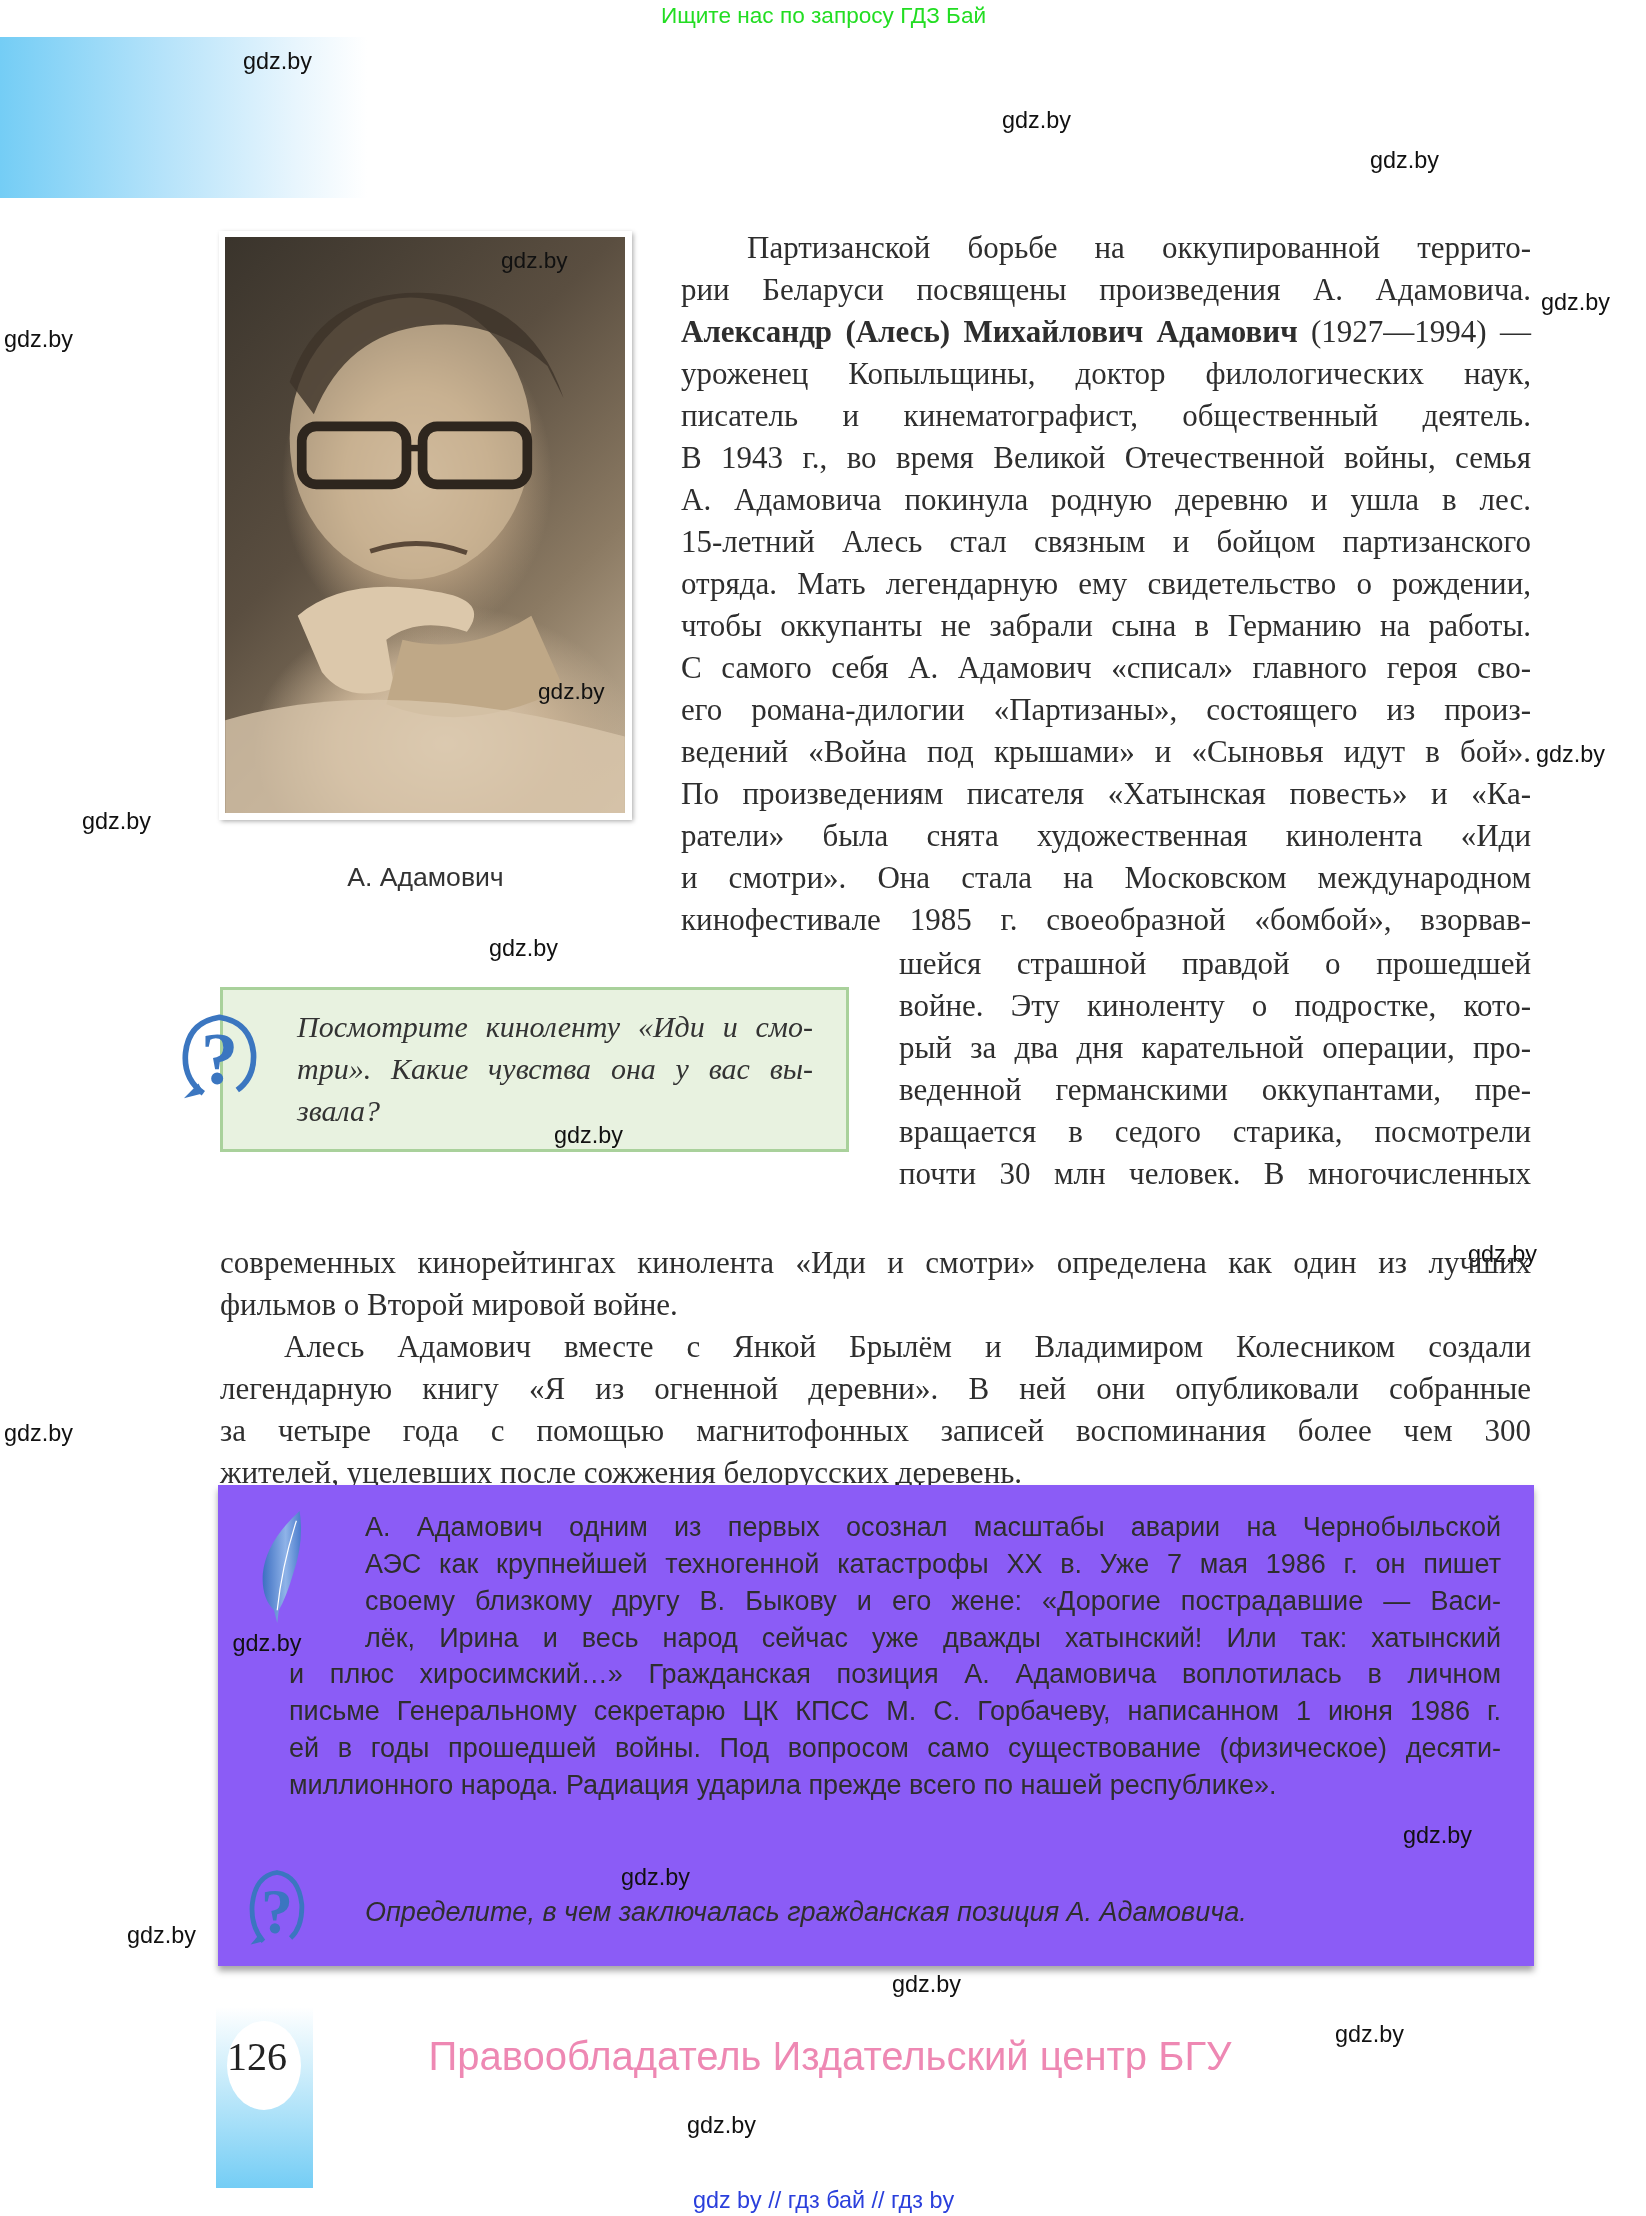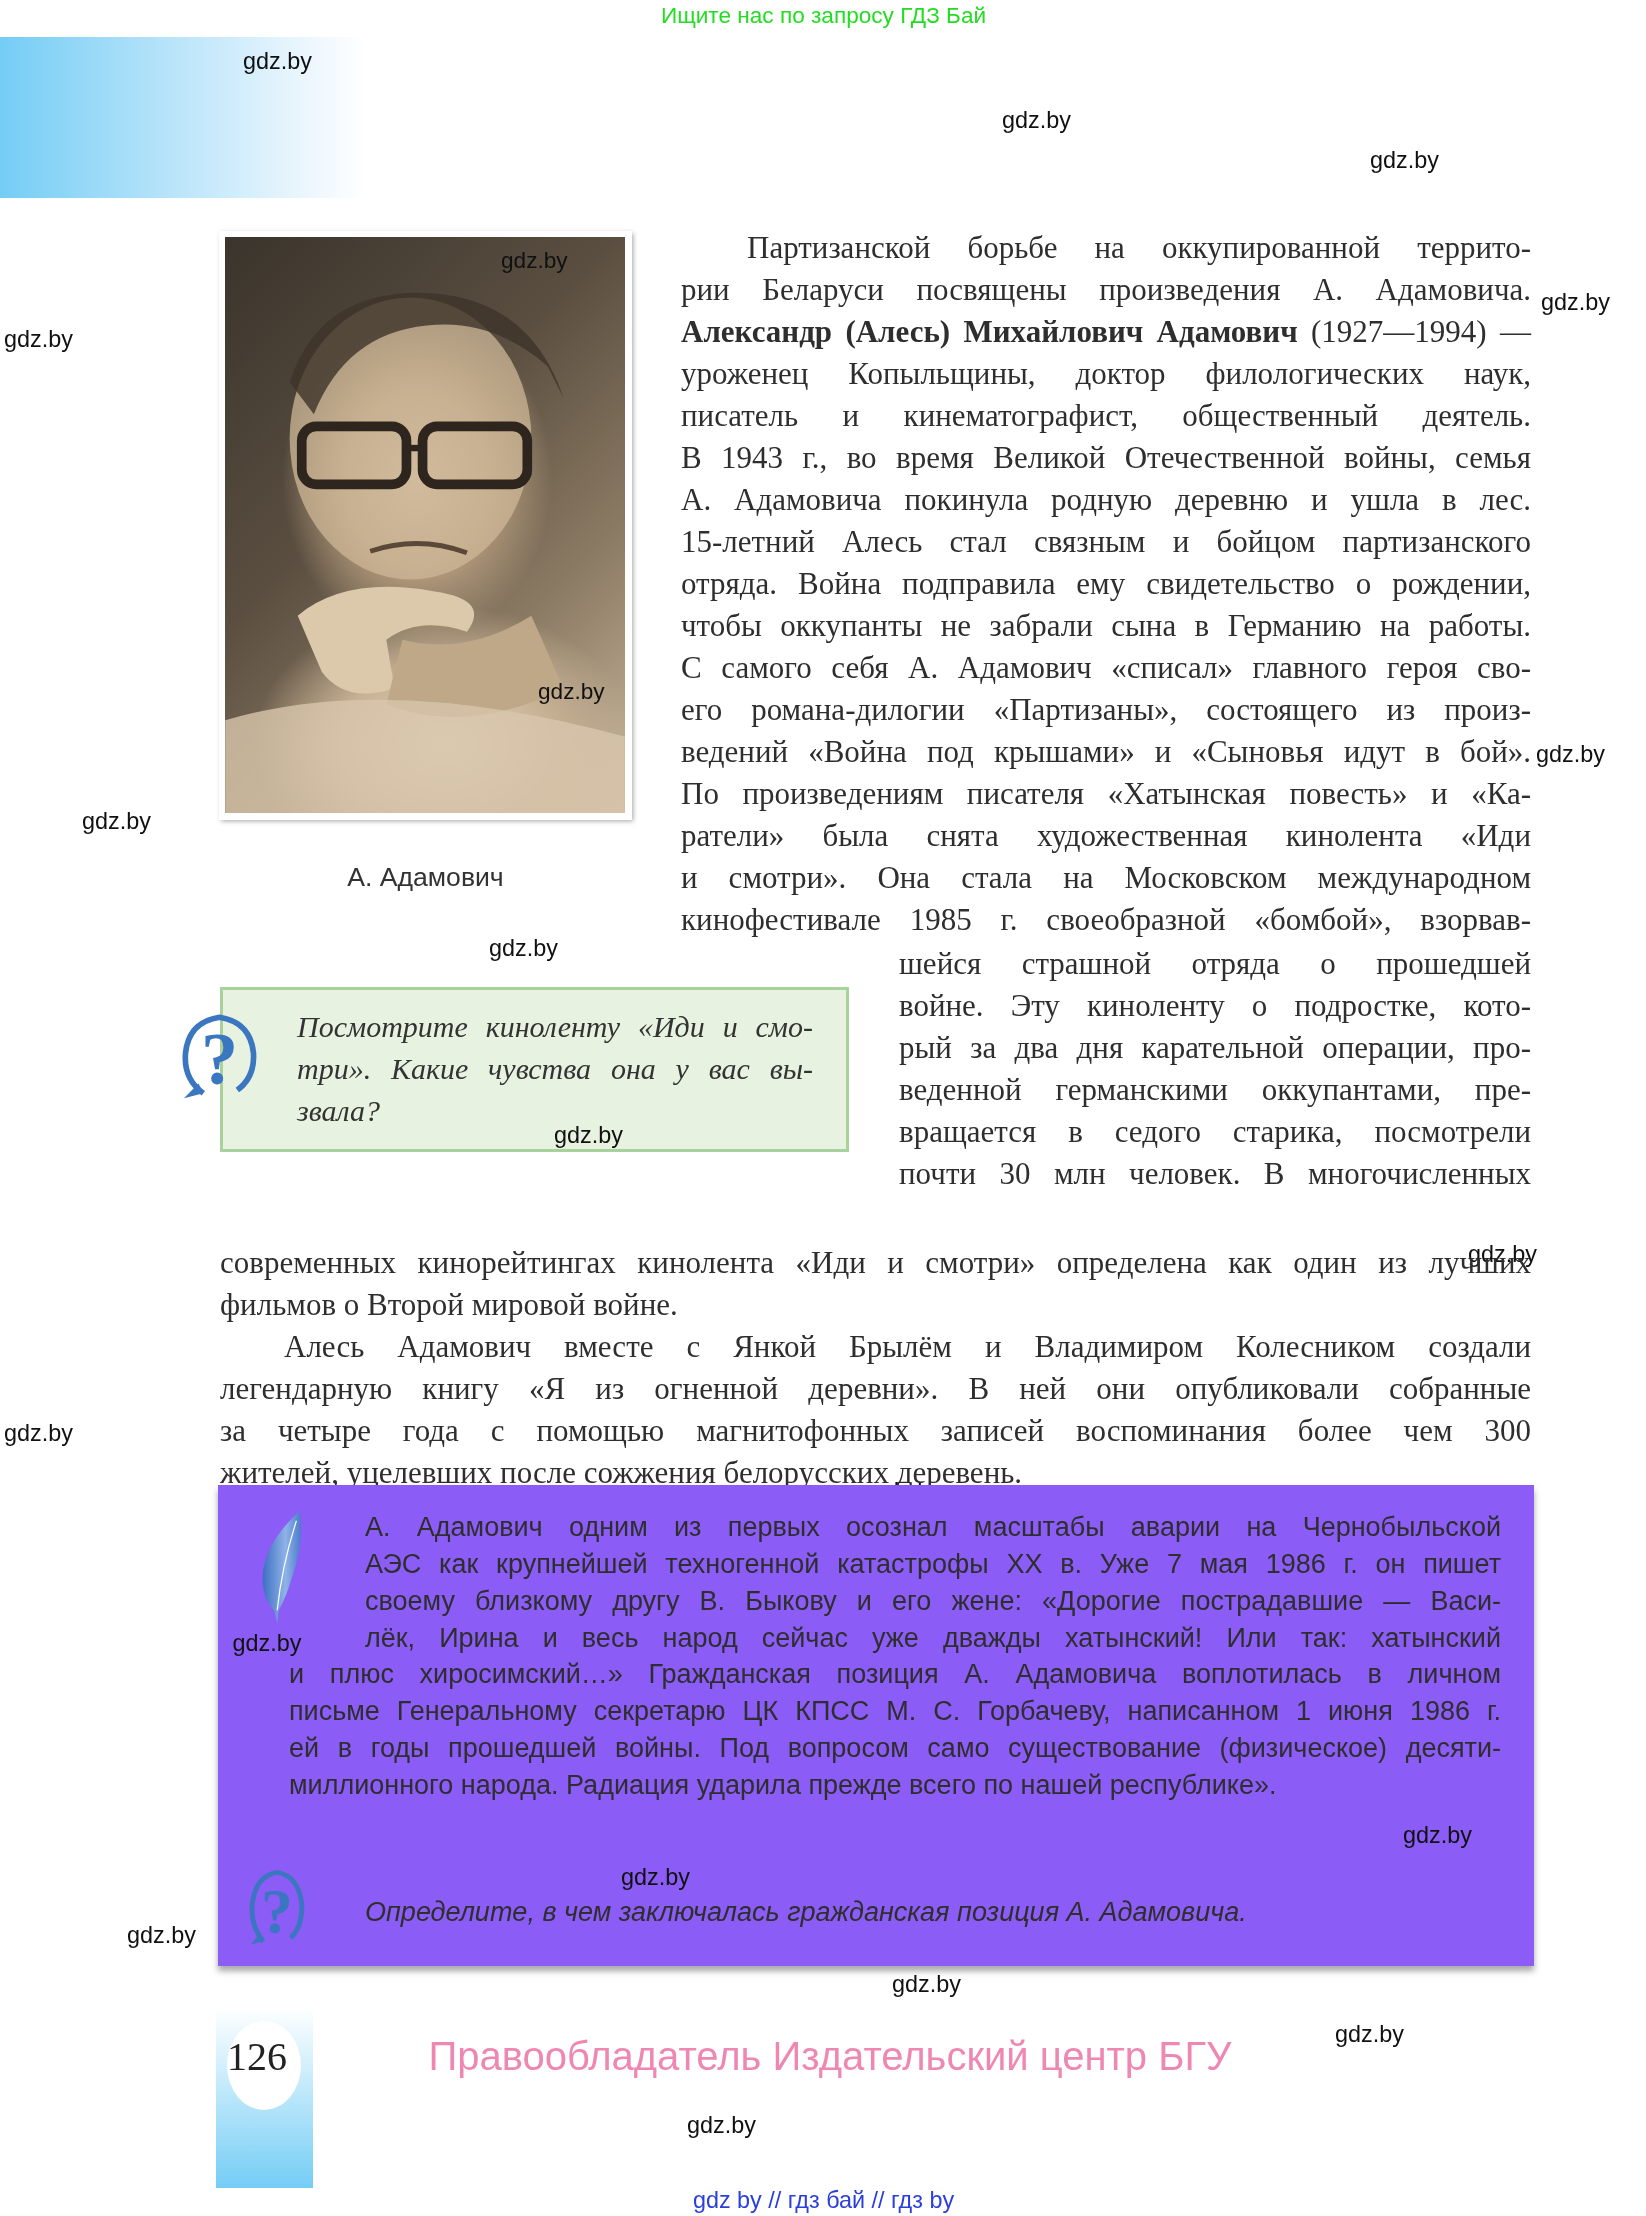--- a/index.html
+++ b/index.html
@@ -76,21 +76,21 @@
 
 <div class="col text">
   <span class="line indent" style="text-indent:66px;">Партизанской борьбе на оккупированной террито-</span>
   <span class="line">рии Беларуси посвящены произведения А. Адамовича.</span>
   <span class="line"><b>Александр (Алесь) Михайлович Адамович</b><span> (1927—1994) —</span></span>
   <span class="line">уроженец Копыльщины, доктор филологических наук,</span>
   <span class="line">писатель и кинематографист, общественный деятель.</span>
   <span class="line">В 1943 г., во время Великой Отечественной войны, семья</span>
   <span class="line">А. Адамовича покинула родную деревню и ушла в лес.</span>
   <span class="line">15-летний Алесь стал связным и бойцом партизанского</span>
-  <span class="line">отряда. Война подправила ему свидетельство о рождении,</span>
+  <span class="line">отряда. Мать легендарную ему свидетельство о рождении,</span>
   <span class="line">чтобы оккупанты не забрали сына в Германию на работы.</span>
   <span class="line">С самого себя А. Адамович «списал» главного героя сво-</span>
   <span class="line">его романа-дилогии «Партизаны», состоящего из произ-</span>
   <span class="line">ведений «Война под крышами» и «Сыновья идут в бой».</span>
   <span class="line">По произведениям писателя «Хатынская повесть» и «Ка-</span>
   <span class="line">ратели» была снята художественная кинолента «Иди</span>
   <span class="line">и смотри». Она стала на Московском международном</span>
   <span class="line">кинофестивале 1985 г. своеобразной «бомбой», взорвав-</span>
 </div>
 
@@ -102,21 +102,21 @@
   </div>
 </div>
 <svg class="qicon" style="left:179px; top:1006px;" width="81" height="97" viewBox="0 0 100 120">
   <path d="M30 108 Q5 90 8 58 Q12 20 50 14 Q88 20 92 58 Q94 88 72 104" fill="none" stroke="#3b76c0" stroke-width="7"></path>
   <path d="M30 108 L6 114 L24 96" fill="#3b76c0"></path>
   <text x="50" y="96" text-anchor="middle" font-family="Liberation Serif, serif" font-weight="bold" font-size="92" fill="#3b76c0">?</text>
 </svg>
 <span class="wm" style="left:554px; top:1122px;">gdz.by</span>
 
 <div class="narrow text">
-  <span class="line">шейся страшной отряда о прошедшей</span>
+  <span class="line">шейся страшной правдой о прошедшей</span>
   <span class="line">войне. Эту киноленту о подростке, кото-</span>
   <span class="line">рый за два дня карательной операции, про-</span>
   <span class="line">веденной германскими оккупантами, пре-</span>
   <span class="line">вращается в седого старика, посмотрели</span>
   <span class="line">почти 30 млн человек. В многочисленных</span>
 </div>
 
 <div class="full text" style="top:1194px;">
   <span class="line">современных кинорейтингах кинолента «Иди и смотри» определена как один из лучших</span>
   <span class="line last">фильмов о Второй мировой войне.</span>

